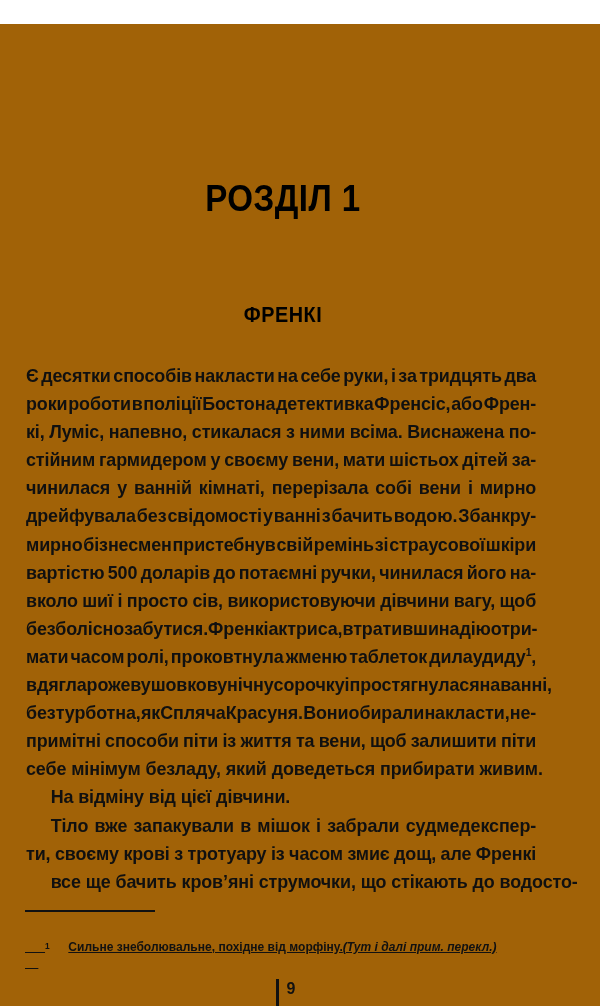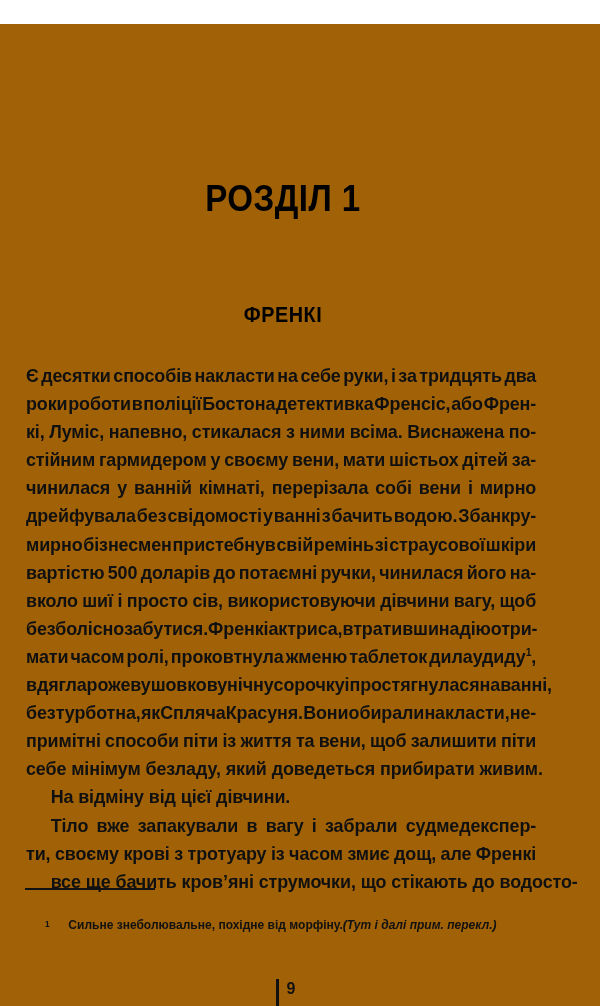--- a/index.html
+++ b/index.html
@@ -88,23 +88,24 @@
   sup.fn-ref {
     font-size: 0.58em;
     vertical-align: super;
     font-weight: 700;
     line-height: 0;
   }
 
   
   .footnote {
     position: absolute;
-    top: 864px;
+    top: 886px;
     left: 25px;
     width: 520px;
+    text-decoration: underline;
   }
   .footnote-rule {
     width: 130px;
     height: 1.6px;
     background: #111111;
     margin: 0 0 11px 0;
   }
   .footnote-body {
     display: block;
     font-size: 12.4px;
@@ -311,21 +312,21 @@
         <span>залишити</span>
         <span>піти</span>
       </div>
       <div class="line">себе мінімум безладу, який доведеться прибирати живим.</div>
       <div class="line indent">На відміну від цієї дівчини.</div>
       <div class="line j" style="text-indent: 0px; padding-left: 25px;">
         <span>Тіло</span>
         <span>вже</span>
         <span>запакували</span>
         <span>в</span>
-        <span>вагу</span>
+        <span>мішок</span>
         <span>і</span>
         <span>забрали</span>
         <span>судмедекспер-</span>
       </div>
       <div class="line j">
         <span>ти,</span>
         <span>своєму</span>
         <span>крові</span>
         <span>з</span>
         <span>тротуару</span>

